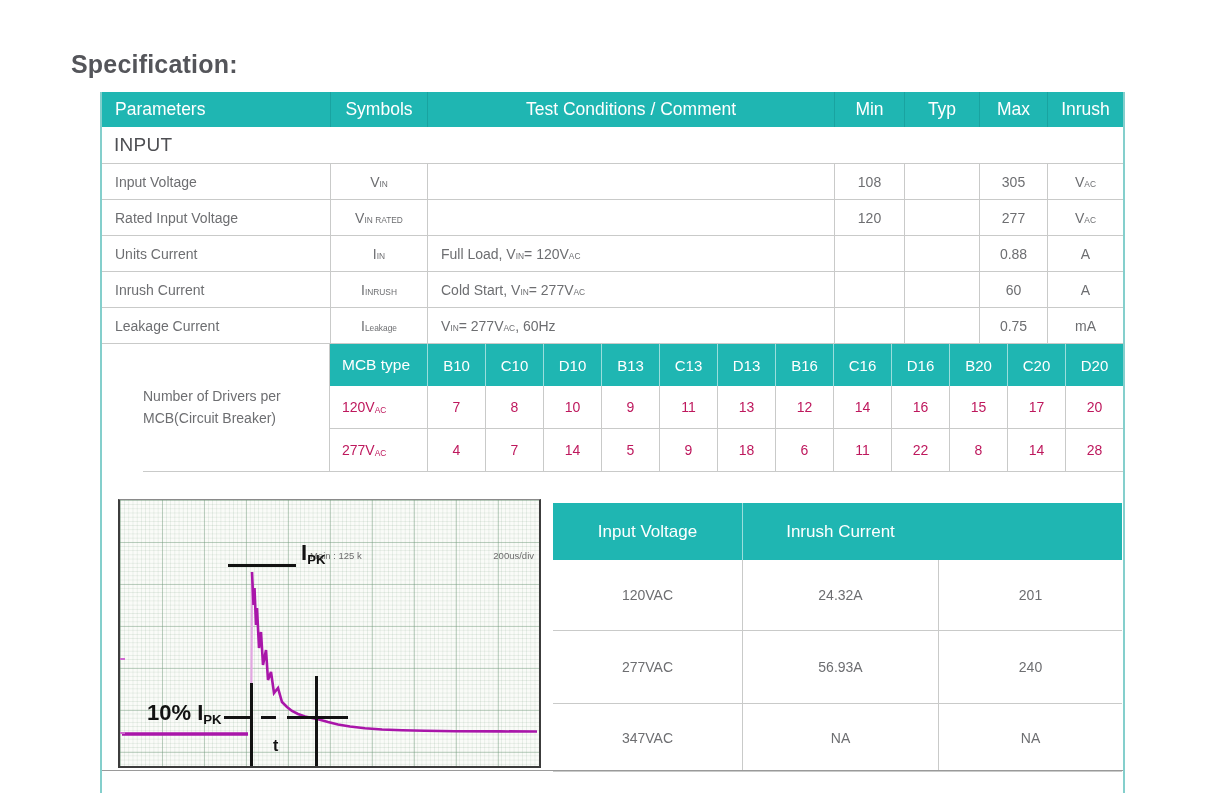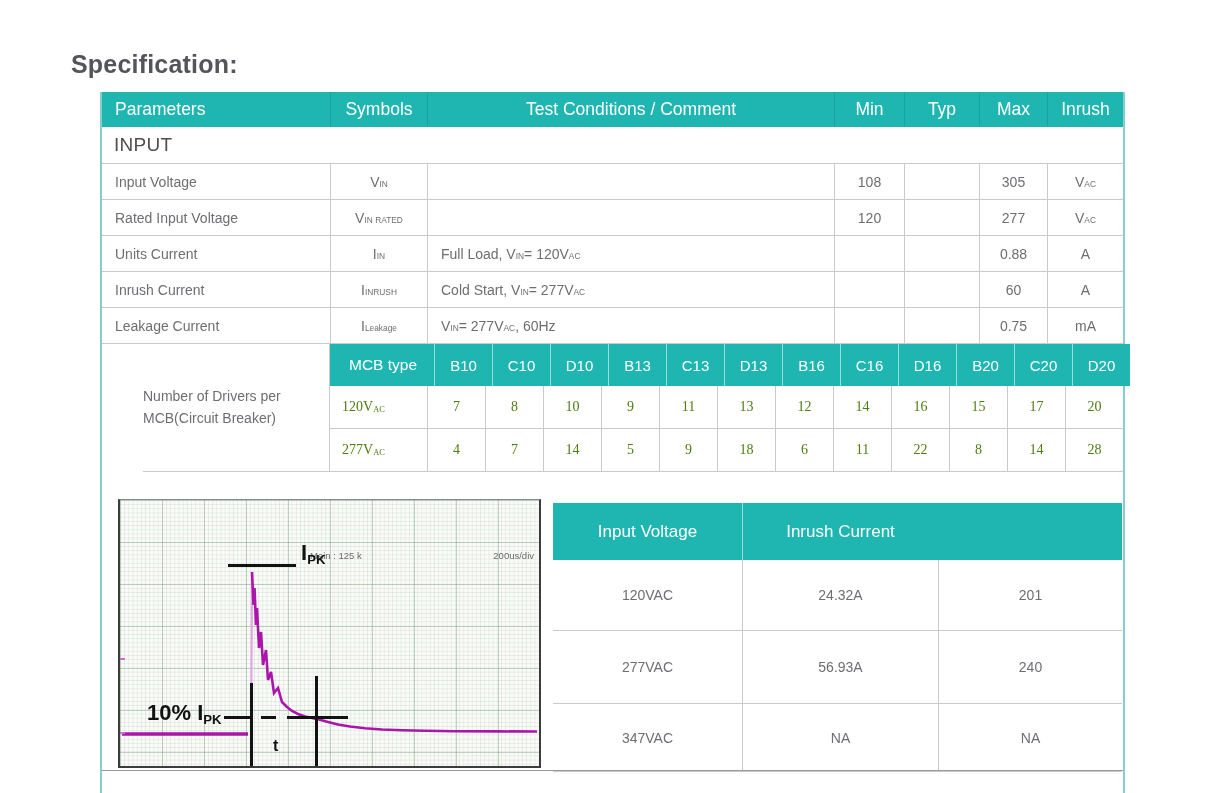--- a/index.html
+++ b/index.html
@@ -40,31 +40,30 @@
   .sb{font-size:0.6em;position:relative;top:0.33em;letter-spacing:0;}
   
   .mcb-block{display:grid;grid-template-columns:228px 793px;height:126px;}
   .mcb-label-cell{
     border-bottom:1px solid #c9cac9;border-right:1px solid #c9cac9;
     display:flex;align-items:center;padding-left:0;box-sizing:border-box;margin-left:41px;
   }
   .mcb-label-cell span{font-size:14px;color:#6d6e71;line-height:1.55;width:180px;}
   .mcb-table{width:793px;}
   .cols-mcb{grid-template-columns:97px repeat(12,58px);width:793px;}
-  .mcb-header{height:42px;background:#1fb6b2;padding-left:7px;}
+  .mcb-header{height:42px;background:#1fb6b2;}
   .mcb-header .hcell{
     display:flex;align-items:center;justify-content:center;color:#fff;font-size:15px;
     border-left:1px solid rgba(255,255,255,0.55);
   }
   .mcb-header .hcell:first-child{border-left:none;justify-content:flex-start;padding-left:12px;font-size:15.5px;}
   .mcb-row{height:42px;border-bottom:1px solid #c9cac9;}
   .mcb-row .cell{
-    display:flex;align-items:center;justify-content:center;font-size:14px;color:#4d7c0f;
+    display:flex;align-items:center;justify-content:center;font-size:14px;color:#be185d;
     border-left:1px solid #c9cac9;
-    font-family:Liberation Serif, serif;
   }
   .mcb-row .cell:first-child{border-left:none;justify-content:flex-start;padding-left:12px;}
   
   .bottom-divider{position:absolute;left:0;top:678px;width:1021px;height:1px;background:#9a9a9a;}
   
   .scope{
     position:absolute;left:16px;top:407px;width:423px;height:269px;box-sizing:border-box;
     border-top:1px solid #8a8a8a;border-left:2px solid #3c3c3c;border-right:2px solid #3c3c3c;border-bottom:2px solid #3c3c3c;
     background-color:#fafbf8;
     background-image:

